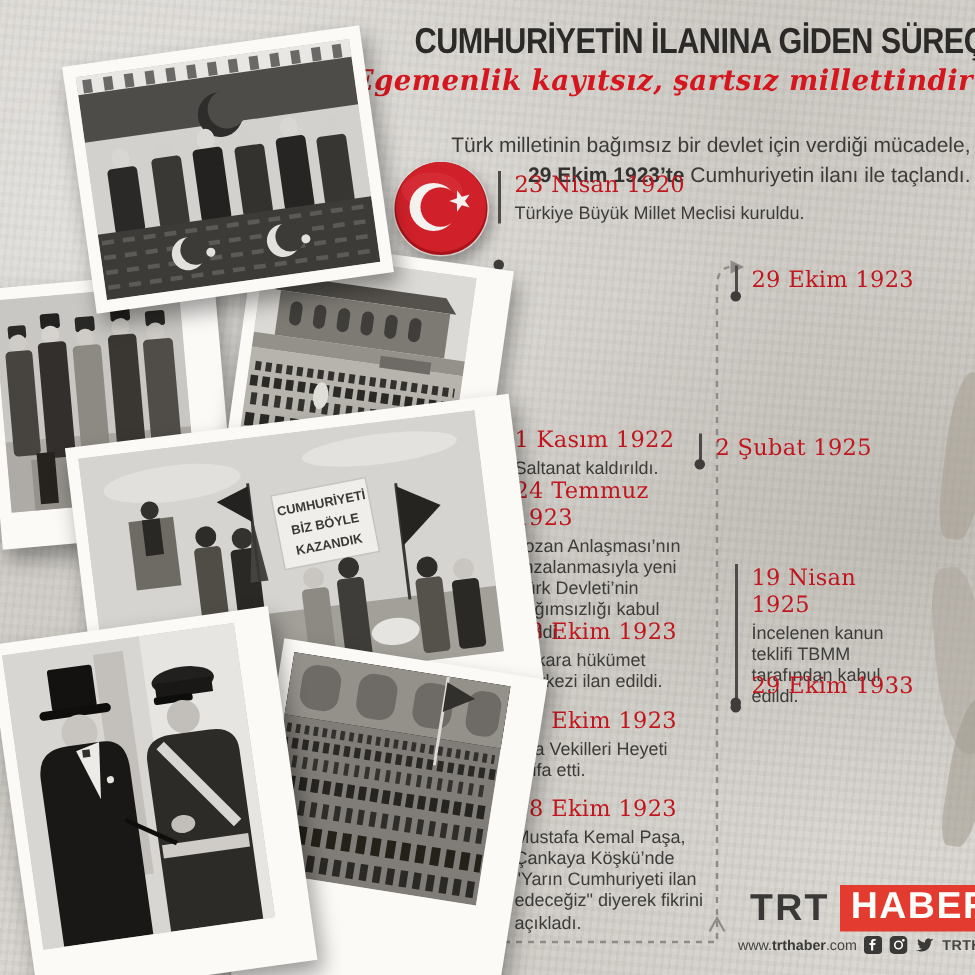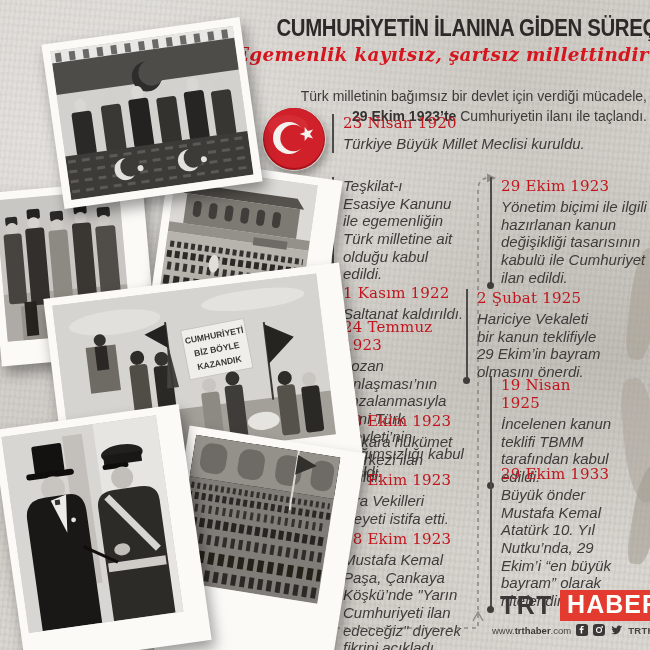--- a/index.html
+++ b/index.html
@@ -32,21 +32,21 @@
   
   .badge{position:absolute;left:262px;top:107px;width:64px;height:64px;border-radius:50%;
          box-shadow:2px 5px 9px rgba(0,0,0,.35);}
   
   .entry{position:absolute;border-left:2px solid #4c4b49;padding-left:9px;}
   .entry::after{content:"";position:absolute;left:-5px;bottom:-3px;width:7px;height:7px;
                 border-radius:50%;background:#3e3d3b;}
   .entry.no-dot::after{display:none;}
   .date{font-family:"DejaVu Serif",serif;font-weight:normal;font-size:15px;
         line-height:1.2;color:#c1161d;margin-bottom:3px;letter-spacing:.2px;}
-  .desc{font-size:15px;line-height:1.18;color:#3d3c3a;font-style:italic;}
+  .desc{font-size:12px;line-height:1.18;color:#3d3c3a;}
   .lead .desc{white-space:nowrap;}
   
   .photo{position:absolute;background:#fbfaf7;padding:8px;
          box-shadow:3px 8px 14px rgba(0,0,0,.38);}
   .photo svg{display:block;background:#cfccc8;}
   
   .connector{position:absolute;left:0;top:0;pointer-events:none;}
   
   .scrap{position:absolute;opacity:.55;}
   
@@ -256,21 +256,20 @@
     <polygon points="487,173.5 496,178 487,182.5" fill="#8d8b87"></polygon>
     <path d="M473 621 L478 612 L483 621" fill="none" stroke="#8d8b87" stroke-width="1.4"></path>
   </svg>
 
   <div class="entry lead no-dot" style="left:332px;top:114px;width:300px;">
     <div class="date">23 Nisan 1920</div>
     <div class="desc">Türkiye Büyük Millet Meclisi kuruldu.</div>
   </div>
 
   <div class="entry" style="left:332px;top:177px;width:116px;">
-    <div class="desc">Teşkilat-ı Esasiye Kanunu ile egemenliğin Türk milletine ait olduğu kabul edildi.</div>
   </div>
   <div class="entry" style="left:332px;top:284px;width:122px;">
     <div class="date">1 Kasım 1922</div>
     <div class="desc">Saltanat kaldırıldı.</div>
   </div>
   <div class="entry" style="left:332px;top:318px;width:126px;">
     <div class="date">24 Temmuz 1923</div>
     <div class="desc">Lozan Anlaşması’nın imzalanmasıyla yeni Türk Devleti’nin bağımsızlığı kabul edildi.</div>
   </div>
   <div class="entry" style="left:332px;top:412px;width:112px;">
@@ -281,33 +280,30 @@
     <div class="date">27 Ekim 1923</div>
     <div class="desc">İcra Vekilleri Heyeti istifa etti.</div>
   </div>
   <div class="entry" style="left:332px;top:530px;width:126px;">
     <div class="date">28 Ekim 1923</div>
     <div class="desc">Mustafa Kemal Paşa, Çankaya Köşkü’nde "Yarın Cumhuriyeti ilan edeceğiz" diyerek fikrini açıkladı.</div>
   </div>
 
   <div class="entry" style="left:490px;top:177px;width:146px;">
     <div class="date">29 Ekim 1923</div>
-    <div class="desc">Yönetim biçimi ile ilgili hazırlanan kanun değişikliği tasarısının kabulü ile Cumhuriyet ilan edildi.</div>
   </div>
   <div class="entry" style="left:466px;top:289px;width:126px;">
     <div class="date">2 Şubat 1925</div>
-    <div class="desc">Hariciye Vekaleti bir kanun teklifiyle 29 Ekim’in bayram olmasını önerdi.</div>
   </div>
   <div class="entry" style="left:490px;top:376px;width:112px;">
     <div class="date">19 Nisan 1925</div>
     <div class="desc">İncelenen kanun teklifi TBMM tarafından kabul edildi.</div>
   </div>
-  <div class="entry" style="left:490px;top:465px;width:132px;">
+  <div class="entry" style="left:490px;top:448px;width:132px;">
     <div class="date">29 Ekim 1933</div>
-    <div class="desc">Büyük önder Mustafa Kemal Atatürk 10. Yıl Nutku’nda, 29 Ekim’i “en büyük bayram” olarak nitelendirdi.</div>
   </div>
 
   <div class="brand">
     <span class="trt">TRT</span>
     <span class="haber">HABER</span>
   </div>
   <div class="site-row">
     <span><span>www.</span><b>trthaber</b><span>.com</span></span>
     <svg class="sicon" width="12" height="12" viewBox="0 0 12 12">
       <rect width="12" height="12" rx="2.5" fill="#3a3937"></rect>

